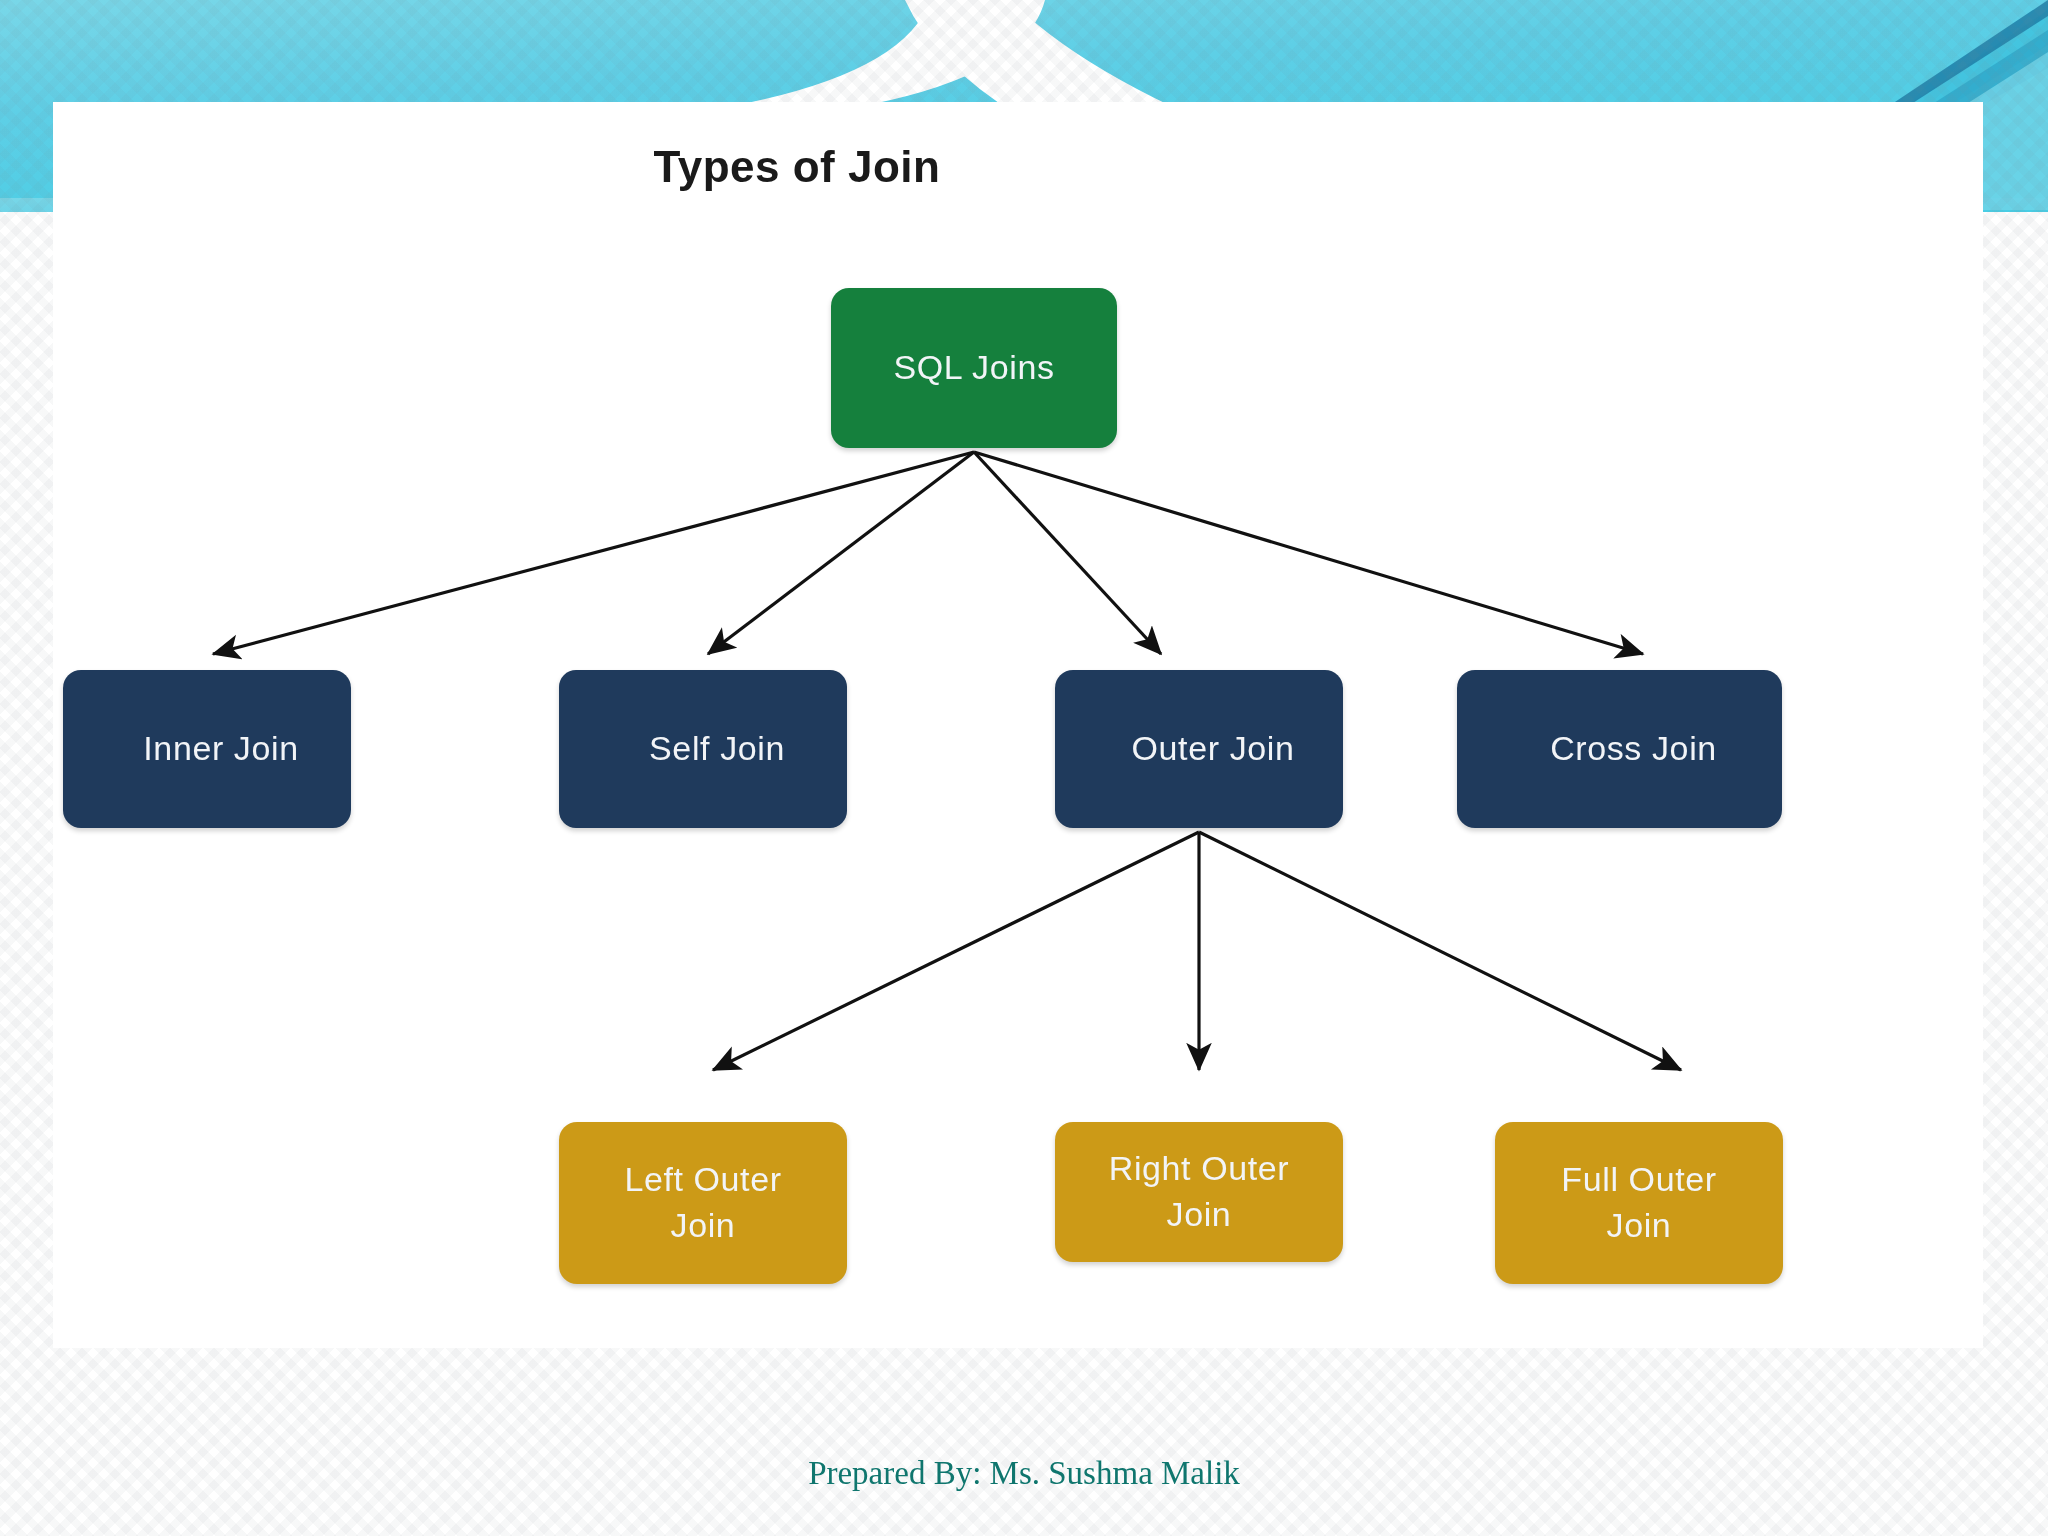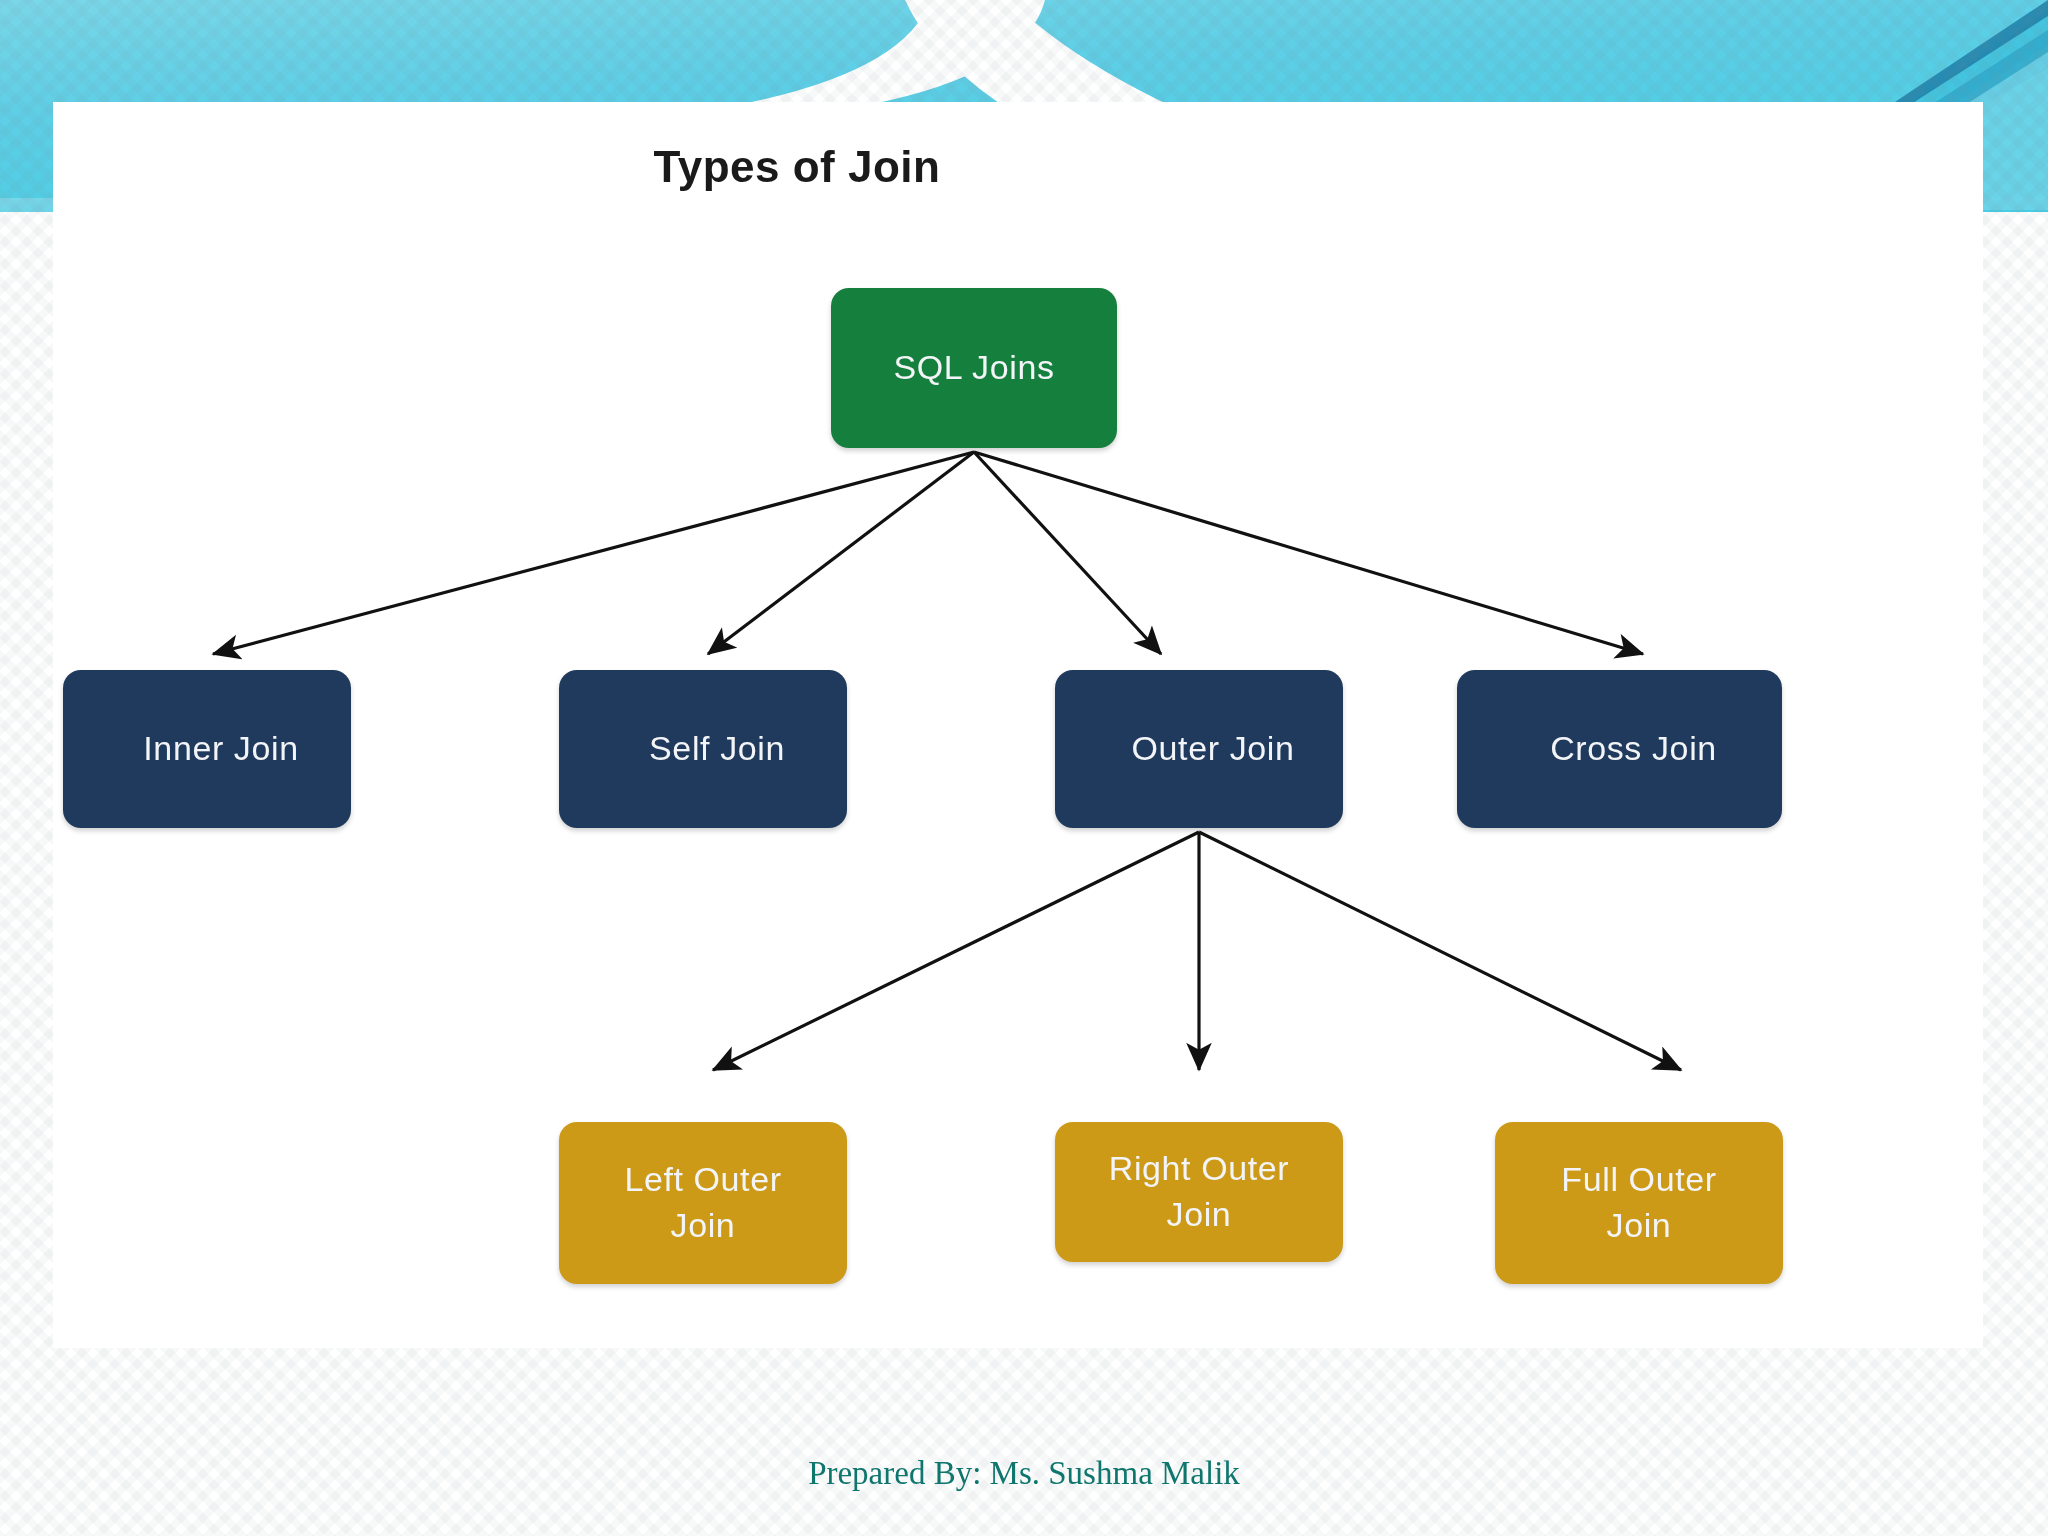--- a/index.html
+++ b/index.html
@@ -113,21 +113,21 @@
   .node span { display: block; white-space: pre-line; }
 
   .node--root  { background: #15803d; }
   .node--level1{ background: #1f3a5c; padding-left: 28px; }
   .node--level2{ background: #cc9a17; margin-top: 36px; }
 
   
   #node-sql-joins   { left: 778px;  top: 186px; width: 286px; height: 160px; }
 
   #node-inner-join  { left: 10px;   top: 568px; width: 288px; height: 158px; }
-  #node-self-join   { left: 506px;  top: 568px; width: 288px; height: 158px; }
+  #node-self-join   { left: 506px;  top: 568px; width: 288px; height: 158px; border-radius: 17px; }
   #node-outer-join  { left: 1002px; top: 568px; width: 288px; height: 158px; }
   #node-cross-join  { left: 1404px; top: 568px; width: 325px; height: 158px; }
 
   #node-left-outer-join  { left: 506px;  top: 984px; width: 288px; height: 162px; }
   #node-right-outer-join { left: 1002px; top: 984px; width: 288px; height: 140px; }
   #node-full-outer-join  { left: 1442px; top: 984px; width: 288px; height: 162px; }
 
   
   #footer {
     position: absolute;

